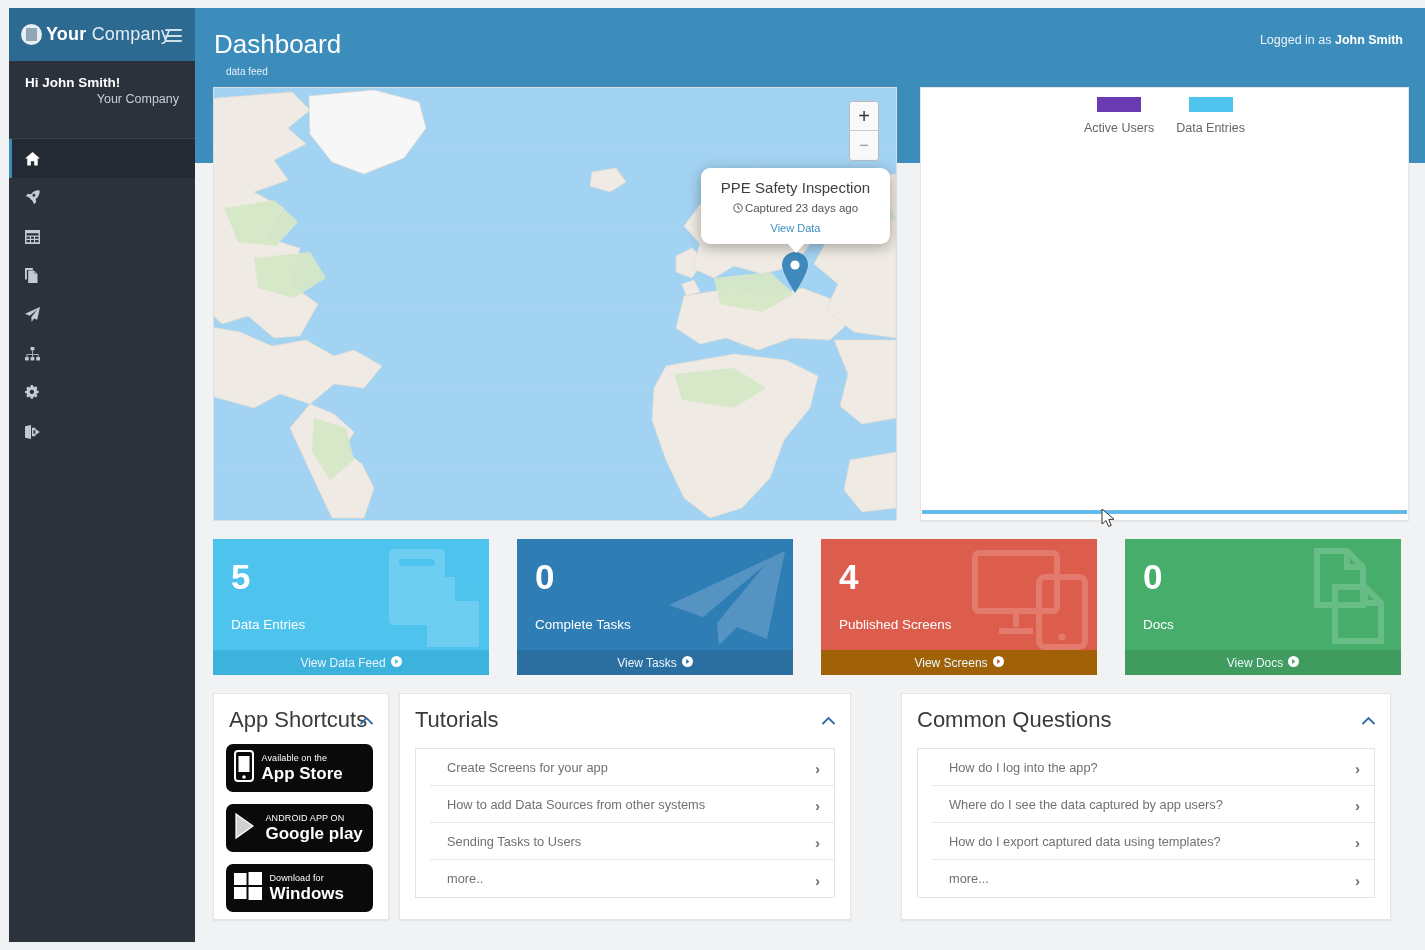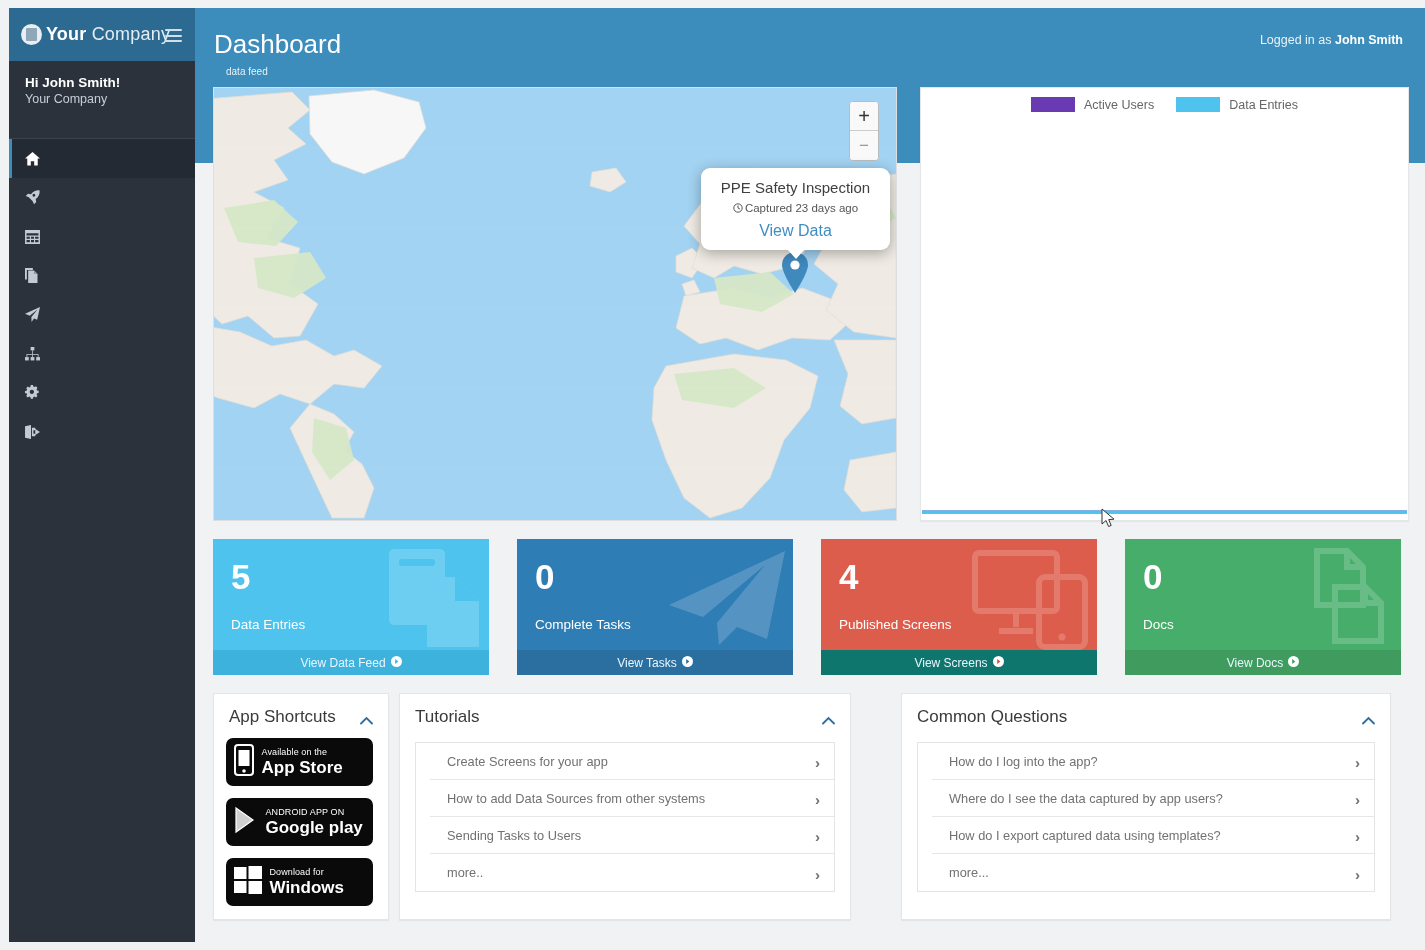--- a/index.html
+++ b/index.html
@@ -35,21 +35,21 @@
   .brand-text b { font-weight:bold;margin-top:15px; }
   .brand-text span { font-weight:300; color:#e3edf3; }
   #hamburger {
     position:absolute; right:13px; top:21px; width:17px; height:13px;
     display:flex; flex-direction:column; justify-content:space-between;
   }
   #hamburger i { display:block; height:2px; background:#cfe0ea; border-radius:1px;}
 
   #greeting { padding:13px 16px 30px 16px; border-bottom:1px solid #3a424e; }
   #greeting .g1 { color:#fff; font-size:13.5px; font-weight:bold; line-height:17px;}
-  #greeting .g2 { color:#c7ced6; font-size:12.5px; line-height:17px;}
+  #greeting .g2 { color:#c7ced6; font-size:12.5px; line-height:17px;text-align:right;}
 
   .nav-item {
     display:flex; align-items:center; height:39px; padding:0 14px 0 16px;
     color:#c3cad3; font-size:13.5px; position:relative; cursor:pointer;
   }
   .nav-item.active { background:#232a33; color:#fff; font-weight:bold; }
   .nav-item.active:before{
     content:""; position:absolute; left:0; top:0; bottom:0; width:3px; background:#3c8dbc;
   }
   .nav-ico { width:24px; flex:0 0 24px; display:flex; align-items:center; color:#c3cad3;}
@@ -92,54 +92,54 @@
   #zoomctl .zm { font-size:17px; color:#999; }
 
   #popup {
     position:absolute; left:487px; top:80px; width:189px; z-index:9;
     background:#fff; border-radius:9px; box-shadow:0 3px 14px rgba(0,0,0,.32);
     padding:11px 10px 10px 10px; text-align:center;
   }
   #popup .ptitle { font-size:15px; color:#3f3f3f; line-height:18px; }
   #popup .pmeta { font-size:11.5px; color:#555; margin-top:5px; }
   #popup .pmeta .clk { display:inline-block; vertical-align:-1px; margin-right:2px; }
-  #popup .plink { font-size:16px; color:#3e8ec4; margin-top:7px; cursor:pointer; }
+  #popup .plink { font-size:11px; color:#3e8ec4; margin-top:7px; cursor:pointer; }
   #popup:after{
     content:""; position:absolute; left:50%; margin-left:-9px; bottom:-9px;
     border-left:9px solid transparent; border-right:9px solid transparent;
     border-top:10px solid #fff;
   }
   #pin { position:absolute; left:566px; top:163px; width:30px; height:42px; z-index:8; }
 
   
   #chartcard { position:absolute; right:16px; top:79px; width:489px; height:434px; }
   #chartlegend {
     position:absolute; top:9px; left:0; right:0; display:flex; justify-content:center;
     align-items:center; gap:22px; z-index:3;
   }
-  .lg { display:flex; align-items:center; gap:9px; }
+  .lg { display:flex; align-items:center; gap:9px;flex-direction:column; }
   .lg .sw { width:44px; height:15px; display:block; }
   .lg .lb { font-size:12.5px; color:#666; }
   #chartplot { position:absolute; left:0; top:0; right:0; bottom:0; }
 
   
   .stat { position:absolute; top:531px; width:276px; height:136px; overflow:hidden; cursor:pointer;}
   .stat .num { position:absolute; left:18px; top:21px; font-size:35px; font-weight:bold; color:#fff; line-height:34px;}
   .stat .lbl { position:absolute; left:18px; top:78px; font-size:13.5px; color:#fff; }
   .stat .foot {
     position:absolute; left:0; right:0; bottom:0; height:25px;
     background:rgba(0,0,0,.12); color:#eaf6ff; font-size:12px;
     display:flex; align-items:center; justify-content:center; gap:5px;
   }
   .stat .bgico { position:absolute; right:6px; top:8px; opacity:.18; }
 
   
   .bp { position:absolute; top:685px; background:#fff; border:1px solid #e3e5e7; box-shadow:0 1px 1px rgba(0,0,0,.05); }
   .bp .bphdr { position:relative; padding:13px 15px 9px 15px; }
-  .bp .bphdr h2 { font-size:17px; font-weight:400; color:#3a3a3a; }
+  .bp .bphdr h2 { font-size:22px; font-weight:400; color:#3a3a3a; }
   .bp .chev {
     position:absolute; right:15px; top:17px; width:13px; height:9px; cursor:pointer;
   }
   .lgroup { margin:6px 15px 15px 15px; border:1px solid #e2e4e6;padding-left:14px; }
   .lrow {
     position:relative; height:37px; display:flex; align-items:center;
     padding:0 34px 0 17px; font-size:12.8px; color:#717171;
     border-bottom:1px solid #e5e7e9; cursor:pointer;
   }
   .lrow:last-child { border-bottom:none; }
@@ -393,21 +393,21 @@
           </div>
           <div class="stat" style="left: 626px; background: rgb(221, 93, 76);">
             <span class="bgico"><svg width="120" height="104" viewBox="0 0 120 104" fill="none" stroke="#ffffff" stroke-width="6">
                 <rect x="4" y="6" width="82" height="58" rx="4"></rect>
                 <path d="M45 64 v16 M28 84 h34"></path>
                 <rect x="68" y="30" width="46" height="70" rx="6"></rect>
                 <circle cx="91" cy="90" r="3.5" fill="#ffffff" stroke="none"></circle>
               </svg></span>
             <span class="num">4</span>
             <span class="lbl">Published Screens</span>
-            <span class="foot" style="background:#0f766e">
+            <span class="foot" style="background:#a16207">
               <span>View Screens</span>
               <span><svg width="11" height="11" viewBox="0 0 12 12">
                   <circle cx="6" cy="6" r="6" fill="#ffffff"></circle>
                   <path d="M4.6 3.2 L8 6 L4.6 8.8 Z" fill="#c95241"></path>
                 </svg></span>
             </span>
           </div>
           <div class="stat" style="left: 930px; background: rgb(71, 173, 106);">
             <span class="bgico"><svg width="104" height="100" viewBox="0 0 104 100" fill="none" stroke="#ffffff" stroke-width="6">
                 <path d="M26 4 h30 l16 16 v38 H26 Z"></path>

